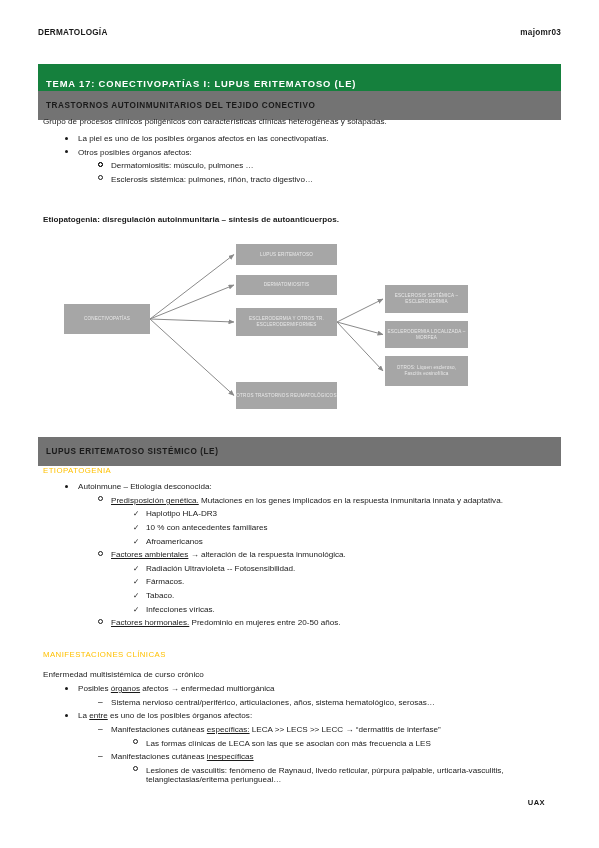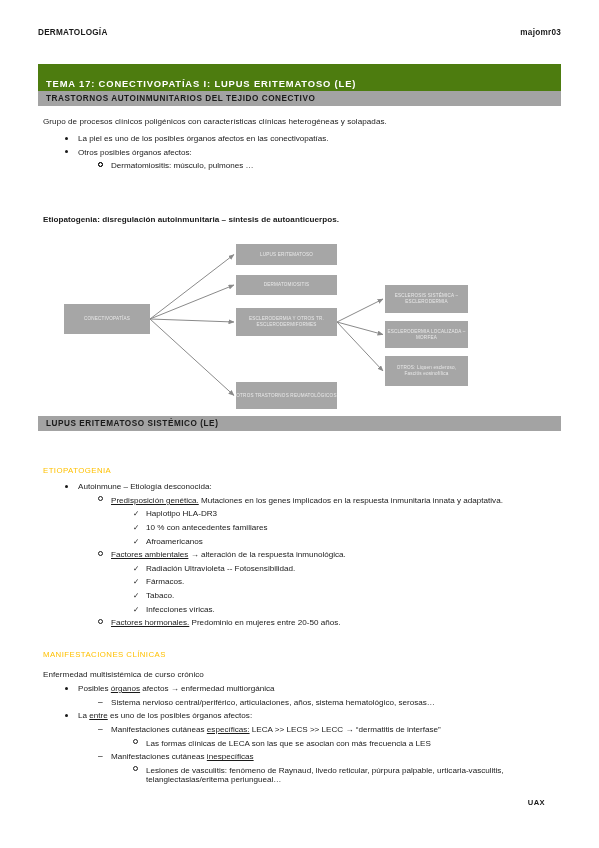--- a/index.html
+++ b/index.html
@@ -38,53 +38,53 @@
     color: #1a1a1a;
   }
 
   
   .title-bar {
     position: absolute;
     top: 64px;
     left: 38px;
     right: 38px;
     height: 39px;
-    background: #4d7c0f;
+    background: #15803d;
     display: flex;
     align-items: center;
     padding-left: 8px;
     box-sizing: border-box;
   }
   .title-bar .title-text {
     color: #ffffff;
     font-size: 9.4px;
     font-weight: bold;
     letter-spacing: 0.85px;
   }
 
   
   .section-bar {
     position: absolute;
     left: 38px;
     right: 38px;
-    height: 15px;
-    background: #a3a3a3;
+    height: 29px;
+    background: #737373;
     display: flex;
     align-items: center;
     padding-left: 8px;
     box-sizing: border-box;
   }
   .section-bar .section-text {
     font-size: 8.2px;
     font-weight: bold;
     letter-spacing: 0.55px;
     color: #1a1a1a;
   }
   #bar-trastornos { top: 91px; }
-  #bar-les        { top: 416px; }
+  #bar-les        { top: 437px; }
 
   
   .body-text {
     position: absolute;
     font-size: 8.1px;
     line-height: 1.15;
     color: #1a1a1a;
     letter-spacing: 0.05px;
   }
   .intro-line   { top: 117px; left: 43px; right: 40px; }
@@ -206,20 +206,21 @@
     <span class="section-text">TRASTORNOS AUTOINMUNITARIOS DEL TEJIDO CONECTIVO</span>
   </div>
 
   <div class="body-text intro-line">Grupo de procesos clínicos poligénicos con características clínicas heterogéneas y solapadas.</div>
 
   <ul class="list" id="list-intro">
       <li class="li lvl1"><span class="marker"><span class="dot"></span></span><span>La piel es uno de los posibles órganos afectos en las conectivopatías.</span></li>
       <li class="li lvl1"><span class="marker"><span class="dot"></span></span><span>Otros posibles órganos afectos:</span></li>
       <li class="li lvl2"><span class="marker"><span class="ring"></span></span></li>
       <li class="li lvl2"><span class="marker"><span class="ring"></span></span><span>Dermatomiositis: músculo, pulmones …</span></li>
+      <li class="li lvl2"><span class="marker"><span class="ring"></span></span><span>Esclerosis sistémica: pulmones, riñón, tracto digestivo…</span></li>
     </ul>
 
   <div class="body-text etio-line">Etiopatogenia: disregulación autoinmunitaria – síntesis de autoanticuerpos.</div>
 
   <div class="diagram">
     <svg width="523" height="185" viewBox="0 0 523 185" id="diagram-svg">
         <defs>
           <marker id="arrowhead" markerWidth="6" markerHeight="5" refX="5.5" refY="2.5" orient="auto">
             <path d="M0,0 L6,2.5 L0,5 z" fill="#8a8a8a"></path>
           </marker>

